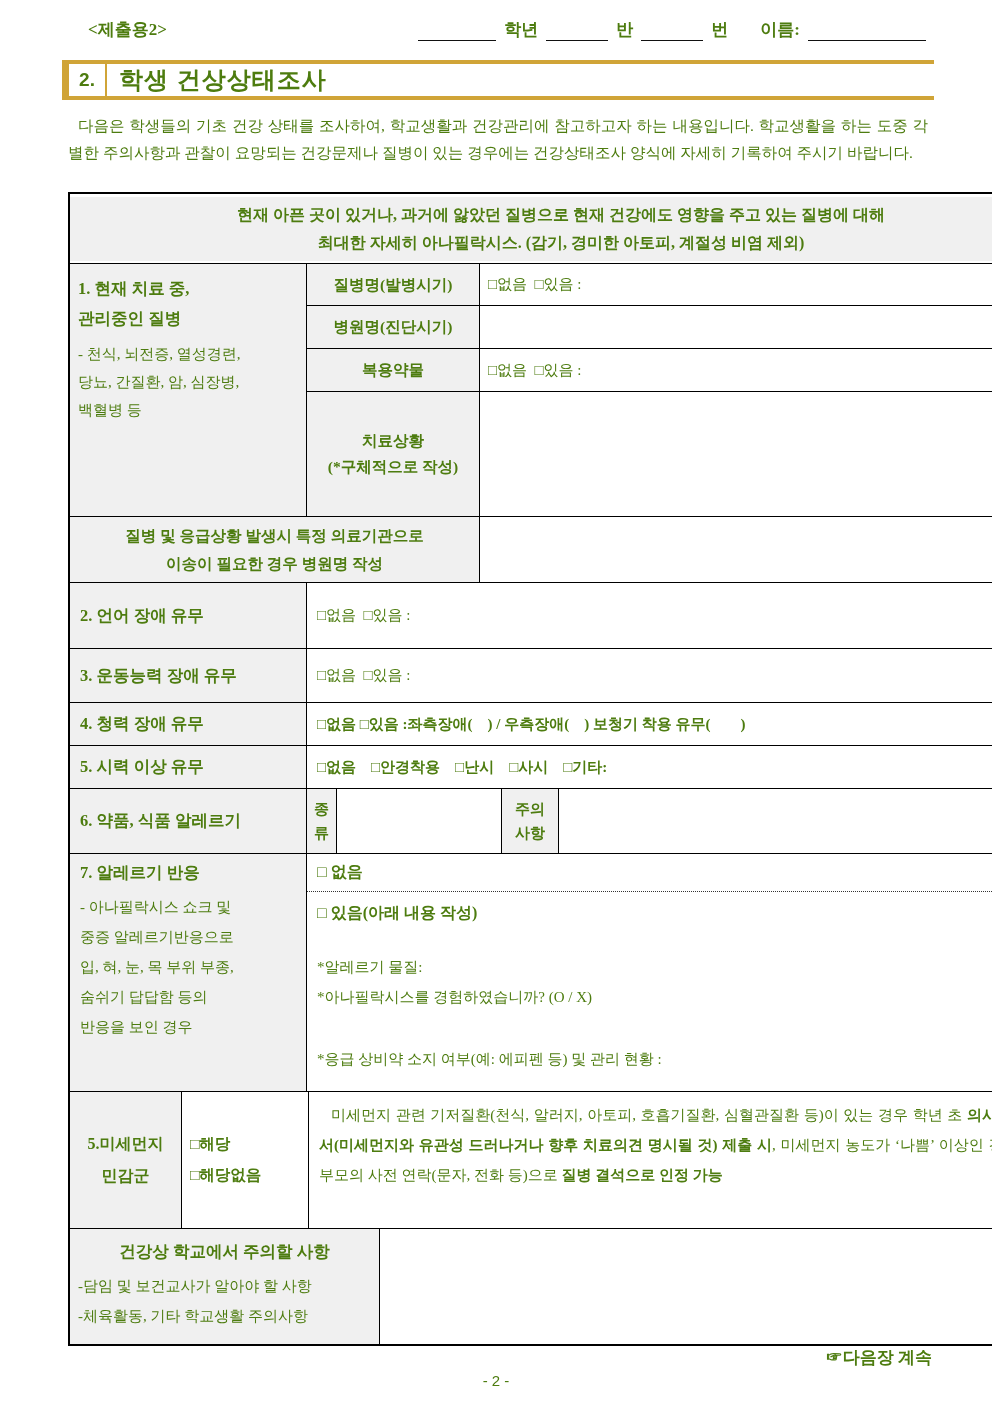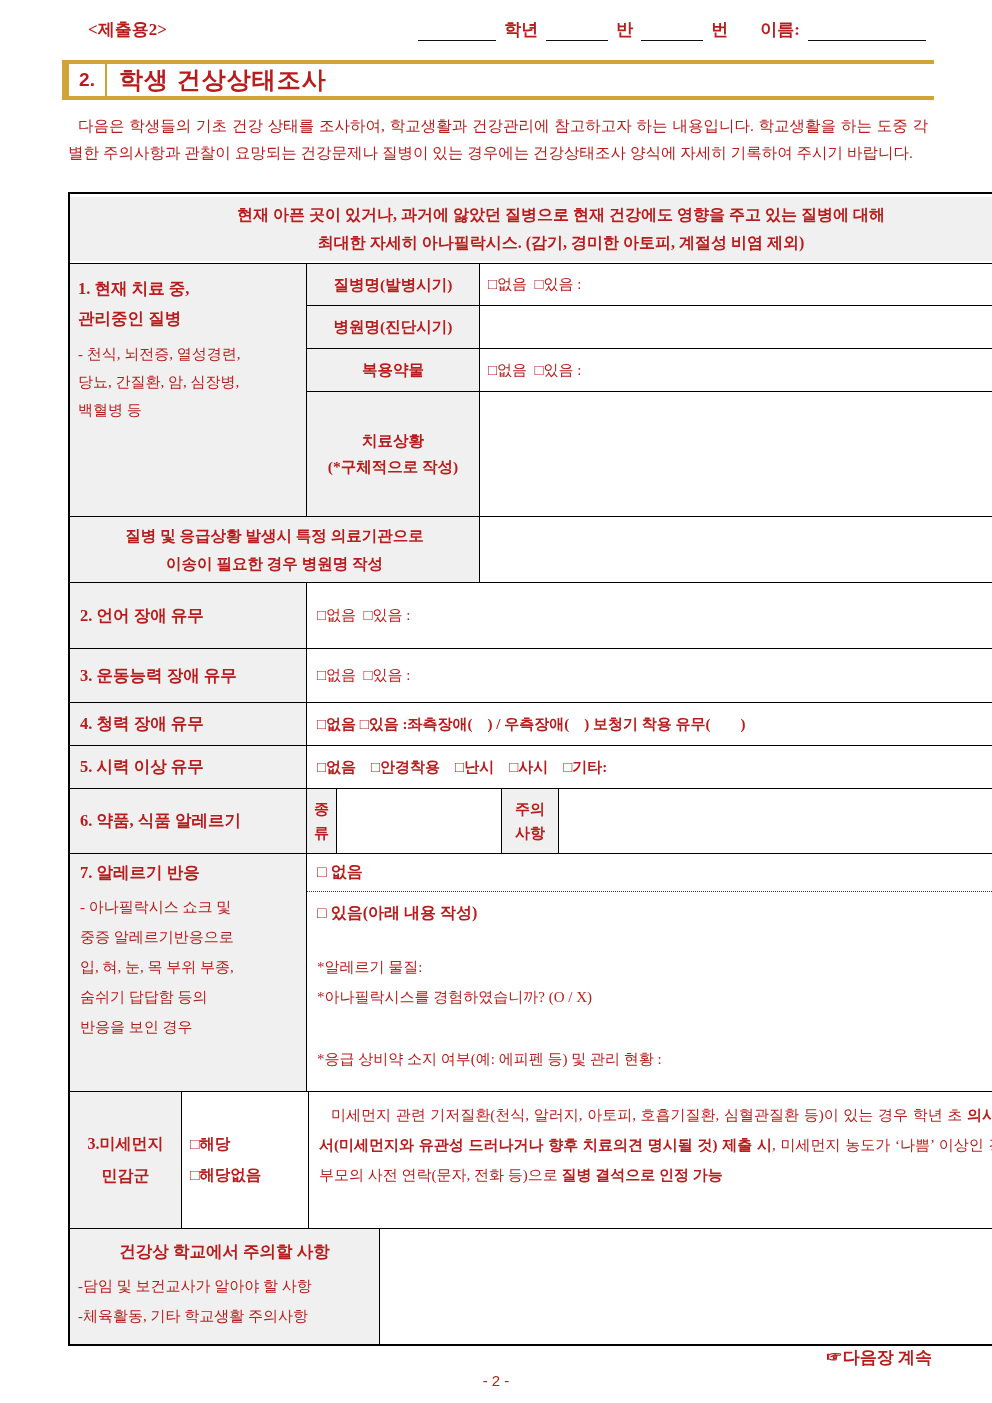--- a/index.html
+++ b/index.html
@@ -3,21 +3,21 @@
 <meta charset="utf-8">
 <style>
   * { margin: 0; padding: 0; box-sizing: border-box; }
   html, body { background: #ffffff; }
   .page {
     position: relative;
     width: 992px;
     height: 1403px;
     background: #ffffff;
     font-family: "Liberation Serif", "DejaVu Serif", serif;
-    color: #b91c1c;
+    color: #4d7c0f;
   }
   
   .top-header {
     position: absolute;
     top: 18px; left: 88px; right: 66px;
     display: flex;
     justify-content: space-between;
     align-items: flex-end;
     font-size: 17px;
     font-weight: bold;
@@ -310,21 +310,21 @@
       <div class="q7-right">
         <div class="q7-opt1">□ 없음</div>
         <div class="q7-opt2">□ 있음(아래 내용 작성)</div>
         <div class="q7-sub mt18">*알레르기 물질:</div>
         <div class="q7-sub">*아나필락시스를 경험하였습니까? (O / X)</div>
         <div class="q7-sub mt32">*응급 상비약 소지 여부(예: 에피펜 등) 및 관리 현황 :</div>
       </div>
     </div>
 
     <div class="row r-q8">
-      <div class="q8-label">3.미세먼지
+      <div class="q8-label">5.미세먼지
 민감군</div>
       <div class="q8-checks">
         <div>□해당</div>
         <div>□해당없음</div>
       </div>
       <div class="q8-text"><span>미세먼지 관련 기저질환(천식, 알러지, 아토피, 호흡기질환, 심혈관질환 등)이 있는 경우 학년 초 </span><span class="bold">의사진소견서(미세먼지와 유관성 드러나거나 향후 치료의견 명시될 것) 제출 시</span><span>, 미세먼지 농도가 ‘나쁨’ 이상인 경우, 학부모의 사전 연락(문자, 전화 등)으로 </span><span class="bold">질병 결석으로 인정 가능</span></div>
     </div>
 
     <div class="row r-q9">
       <div class="q9-left">

